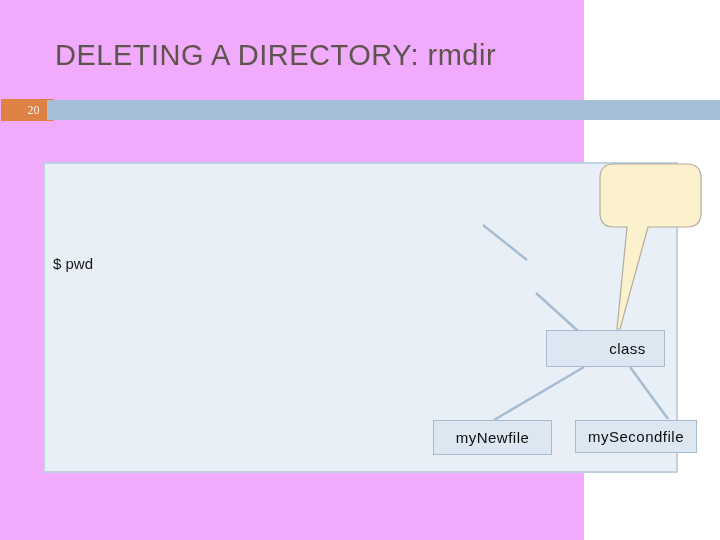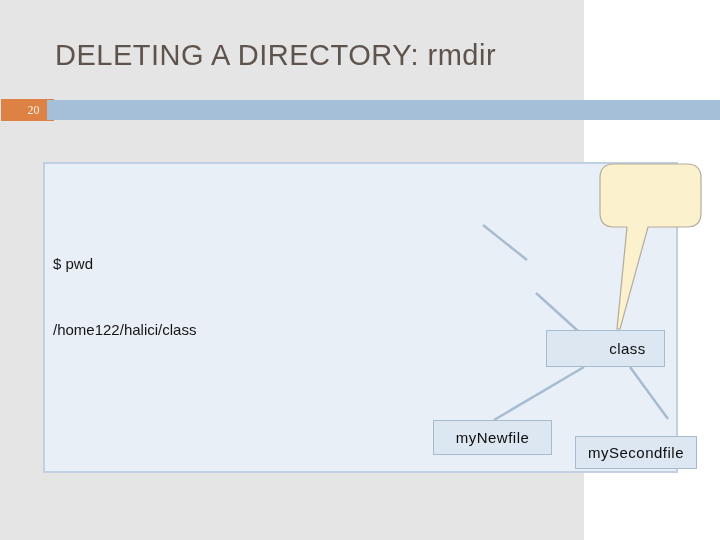--- a/index.html
+++ b/index.html
@@ -8,21 +8,21 @@
     background: #ffffff;
     width: 720px;
     height: 540px;
     overflow: hidden;
     font-family: "Liberation Sans", sans-serif;
   }
   .slide {
     position: relative;
     width: 584px;
     height: 540px;
-    background: #e5e5e5;
+    background: #f0abfc;
   }
   .title {
     position: absolute;
     left: 55px;
     top: 38px;
     font-size: 29px;
     line-height: 1.2;
     color: #5f534d;
     letter-spacing: 0.5px;
     white-space: nowrap;
@@ -89,21 +89,21 @@
     font-size: 15px;
     letter-spacing: 0.5px;
     display: flex;
     align-items: center;
     justify-content: center;
     z-index: 3;
   }
   .node-halici       { left: 485px; top: 258px; width: 68px;  height: 36px; }
   .node-class        { left: 546px; top: 330px; width: 119px; height: 37px; padding-left: 44px; }
   .node-mynewfile    { left: 433px; top: 420px; width: 119px; height: 35px; }
-  .node-mysecondfile { left: 575px; top: 436px; width: 122px; height: 33px; }
+  .node-mysecondfile { left: 575px; top: 420px; width: 122px; height: 33px; }
   .callout-text {
     position: absolute;
     left: 612px;
     top: 172px;
     width: 86px;
     font-size: 14.5px;
     font-weight: 600;
     line-height: 22px;
     color: #554c44;
     letter-spacing: 0.3px;
@@ -128,21 +128,20 @@
   <svg class="overlay-svg" viewBox="0 0 720 540" xmlns="http://www.w3.org/2000/svg">
     <line x1="483" y1="225" x2="527" y2="260" stroke="#a6bcd2" stroke-width="2.5"></line>
     <line x1="536" y1="293" x2="578" y2="331" stroke="#a6bcd2" stroke-width="2.5"></line>
     <line x1="584" y1="367" x2="494" y2="420" stroke="#a6bcd2" stroke-width="2.5"></line>
     <line x1="630" y1="367" x2="668" y2="419" stroke="#a6bcd2" stroke-width="2.5"></line>
     <path d="M 614,164 H 687 Q 701,164 701,178 V 213 Q 701,227 687,227 H 648 L 620,329 L 617,329 L 627,227 H 614 Q 600,227 600,213 V 178 Q 600,164 614,164 Z" fill="#fcf1cd" stroke="#b3ac9c" stroke-width="1.2"></path>
   </svg>
 
   <div class="terminal">
     <div>$ pwd</div>
-    <div>/home122/halici/class</div>
   </div>
 
   <div class="node node-class">
     <span>class</span>
   </div>
   <div class="node node-mynewfile">
     <span>myNewfile</span>
   </div>
   <div class="node node-mysecondfile">
     <span>mySecondfile</span>

